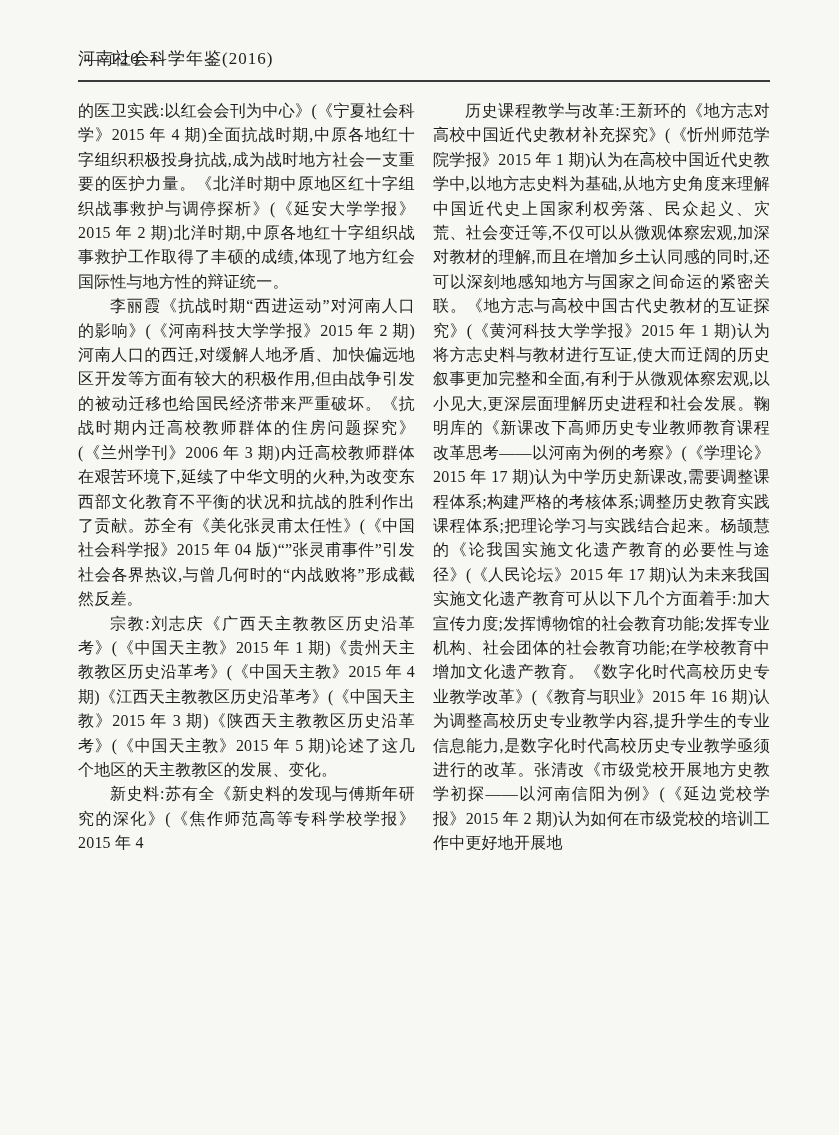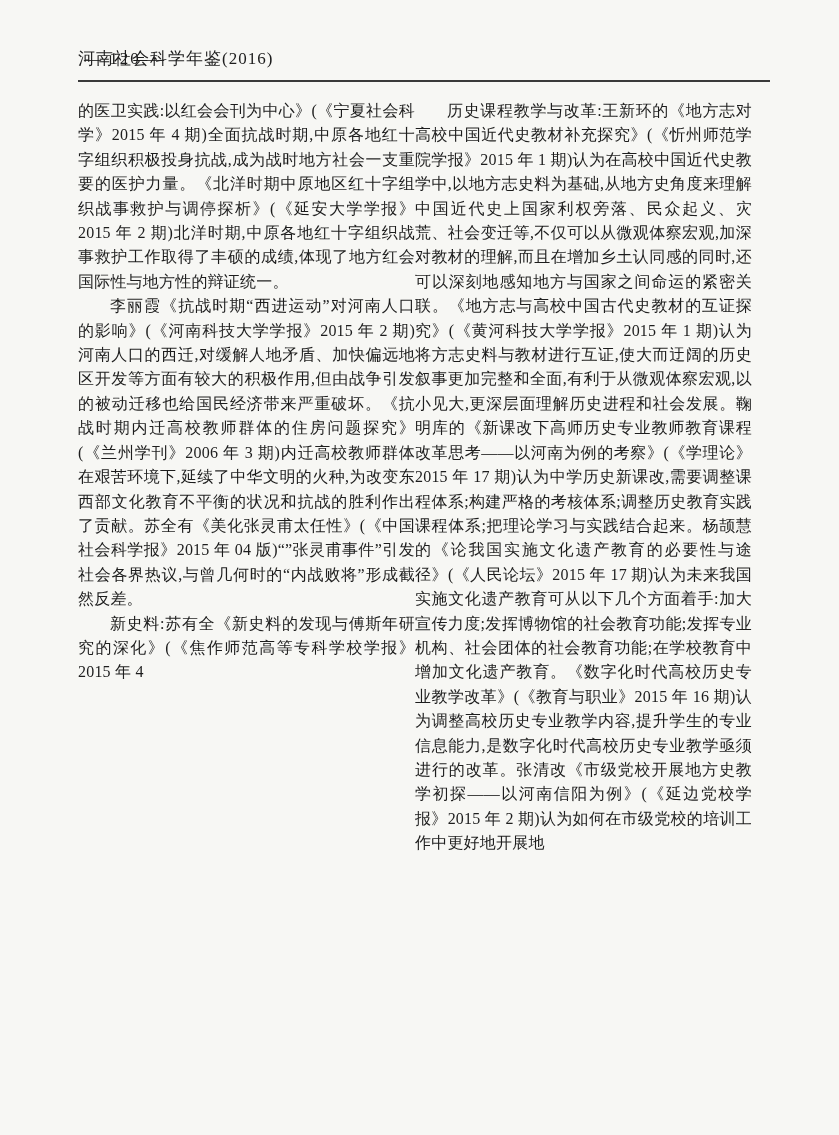--- a/index.html
+++ b/index.html
@@ -11,21 +11,21 @@
     box-sizing:border-box;
     padding:46px 69px 0 78px;
     font-family:Liberation Serif, serif;
     color:#1d1d1d;
     overflow:hidden;
   }
   .header{position:relative;height:26px;font-size:17px;line-height:26px;}
   .page-number{position:absolute;left:6px;top:0;letter-spacing:2px;white-space:pre;}
   .header-title{display:block;letter-spacing:1px;}
   .rule{border:none;border-top:2px solid #3a3a3a;margin:8px 0 0 0;}
-  .columns{display:flex;margin-top:17px;}
+  .columns{display:flex;gap:18px;margin-top:17px;}
   .col{
     width:337px;height:958px;overflow:hidden;
     font-size:16px;line-height:24.4px;
     text-align:justify;
     letter-spacing:0.2px;
   }
   .para{margin:0;}
   .para.indent{text-indent:2em;}
 </style>
 </head>
@@ -34,19 +34,20 @@
 <div class="page">
   <div class="header">
     <span class="page-number">— 120 —</span>
     <span class="header-title">河南社会科学年鉴(2016)</span>
   </div>
   <hr class="rule">
   <div class="columns">
     <section class="col">
         <p class="para">的医卫实践:以红会会刊为中心》(《宁夏社会科学》2015 年 4 期)全面抗战时期,中原各地红十字组织积极投身抗战,成为战时地方社会一支重要的医护力量。《北洋时期中原地区红十字组织战事救护与调停探析》(《延安大学学报》2015 年 2 期)北洋时期,中原各地红十字组织战事救护工作取得了丰硕的成绩,体现了地方红会国际性与地方性的辩证统一。</p>
         <p class="para indent">李丽霞《抗战时期“西进运动”对河南人口的影响》(《河南科技大学学报》2015 年 2 期)河南人口的西迁,对缓解人地矛盾、加快偏远地区开发等方面有较大的积极作用,但由战争引发的被动迁移也给国民经济带来严重破坏。《抗战时期内迁高校教师群体的住房问题探究》(《兰州学刊》2006 年 3 期)内迁高校教师群体在艰苦环境下,延续了中华文明的火种,为改变东西部文化教育不平衡的状况和抗战的胜利作出了贡献。苏全有《美化张灵甫太任性》(《中国社会科学报》2015 年 04 版)“”张灵甫事件”引发社会各界热议,与曾几何时的“内战败将”形成截然反差。</p>
+        <p class="para indent">宗教:刘志庆《广西天主教教区历史沿革考》(《中国天主教》2015 年 1 期)《贵州天主教教区历史沿革考》(《中国天主教》2015 年 4 期)《江西天主教教区历史沿革考》(《中国天主教》2015 年 3 期)《陕西天主教教区历史沿革考》(《中国天主教》2015 年 5 期)论述了这几个地区的天主教教区的发展、变化。</p>
         <p class="para indent">新史料:苏有全《新史料的发现与傅斯年研究的深化》(《焦作师范高等专科学校学报》2015 年 4</p>
       </section>
     <section class="col">
         <p class="para indent">历史课程教学与改革:王新环的《地方志对高校中国近代史教材补充探究》(《忻州师范学院学报》2015 年 1 期)认为在高校中国近代史教学中,以地方志史料为基础,从地方史角度来理解中国近代史上国家利权旁落、民众起义、灾荒、社会变迁等,不仅可以从微观体察宏观,加深对教材的理解,而且在增加乡土认同感的同时,还可以深刻地感知地方与国家之间命运的紧密关联。《地方志与高校中国古代史教材的互证探究》(《黄河科技大学学报》2015 年 1 期)认为将方志史料与教材进行互证,使大而迂阔的历史叙事更加完整和全面,有利于从微观体察宏观,以小见大,更深层面理解历史进程和社会发展。鞠明库的《新课改下高师历史专业教师教育课程改革思考——以河南为例的考察》(《学理论》2015 年 17 期)认为中学历史新课改,需要调整课程体系;构建严格的考核体系;调整历史教育实践课程体系;把理论学习与实践结合起来。杨颉慧的《论我国实施文化遗产教育的必要性与途径》(《人民论坛》2015 年 17 期)认为未来我国实施文化遗产教育可从以下几个方面着手:加大宣传力度;发挥博物馆的社会教育功能;发挥专业机构、社会团体的社会教育功能;在学校教育中增加文化遗产教育。《数字化时代高校历史专业教学改革》(《教育与职业》2015 年 16 期)认为调整高校历史专业教学内容,提升学生的专业信息能力,是数字化时代高校历史专业教学亟须进行的改革。张清改《市级党校开展地方史教学初探——以河南信阳为例》(《延边党校学报》2015 年 2 期)认为如何在市级党校的培训工作中更好地开展地</p>
       </section>
   </div>
 </div>
 
 </body></html>

